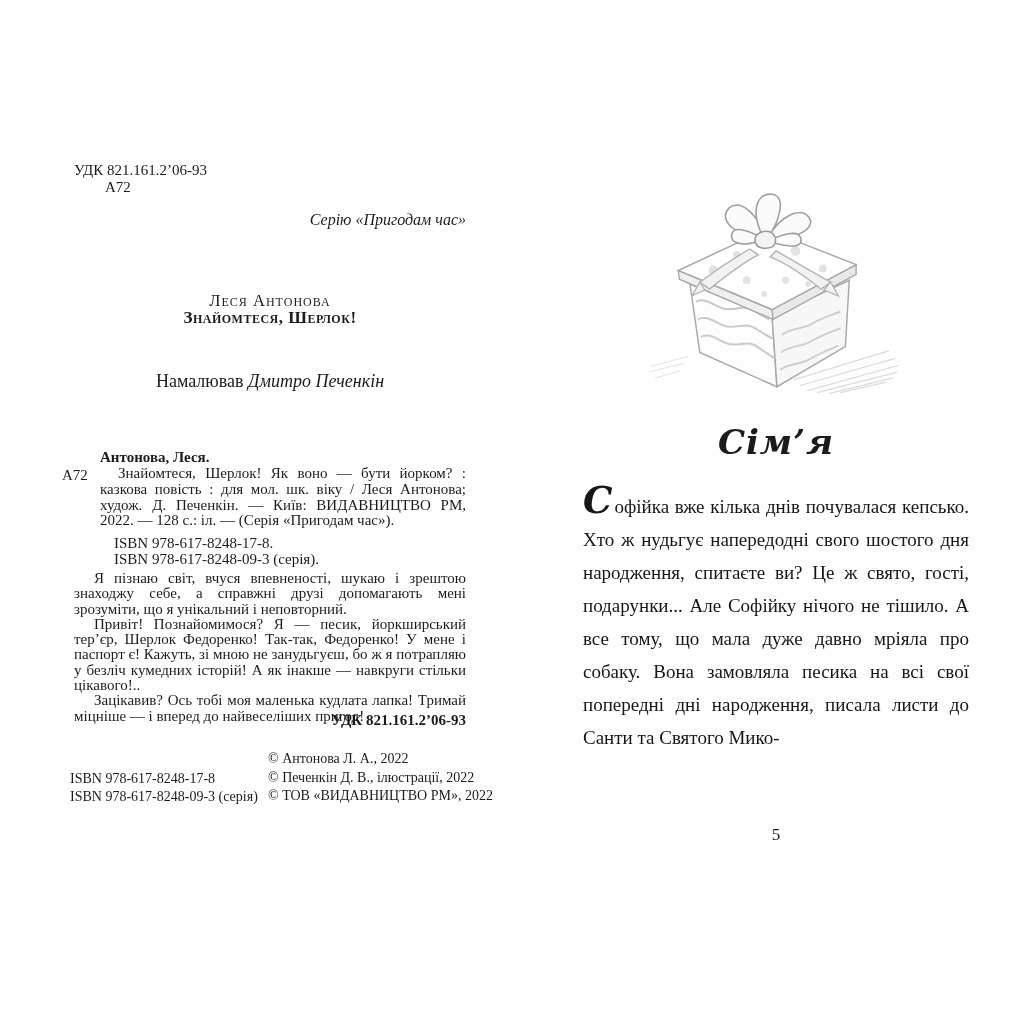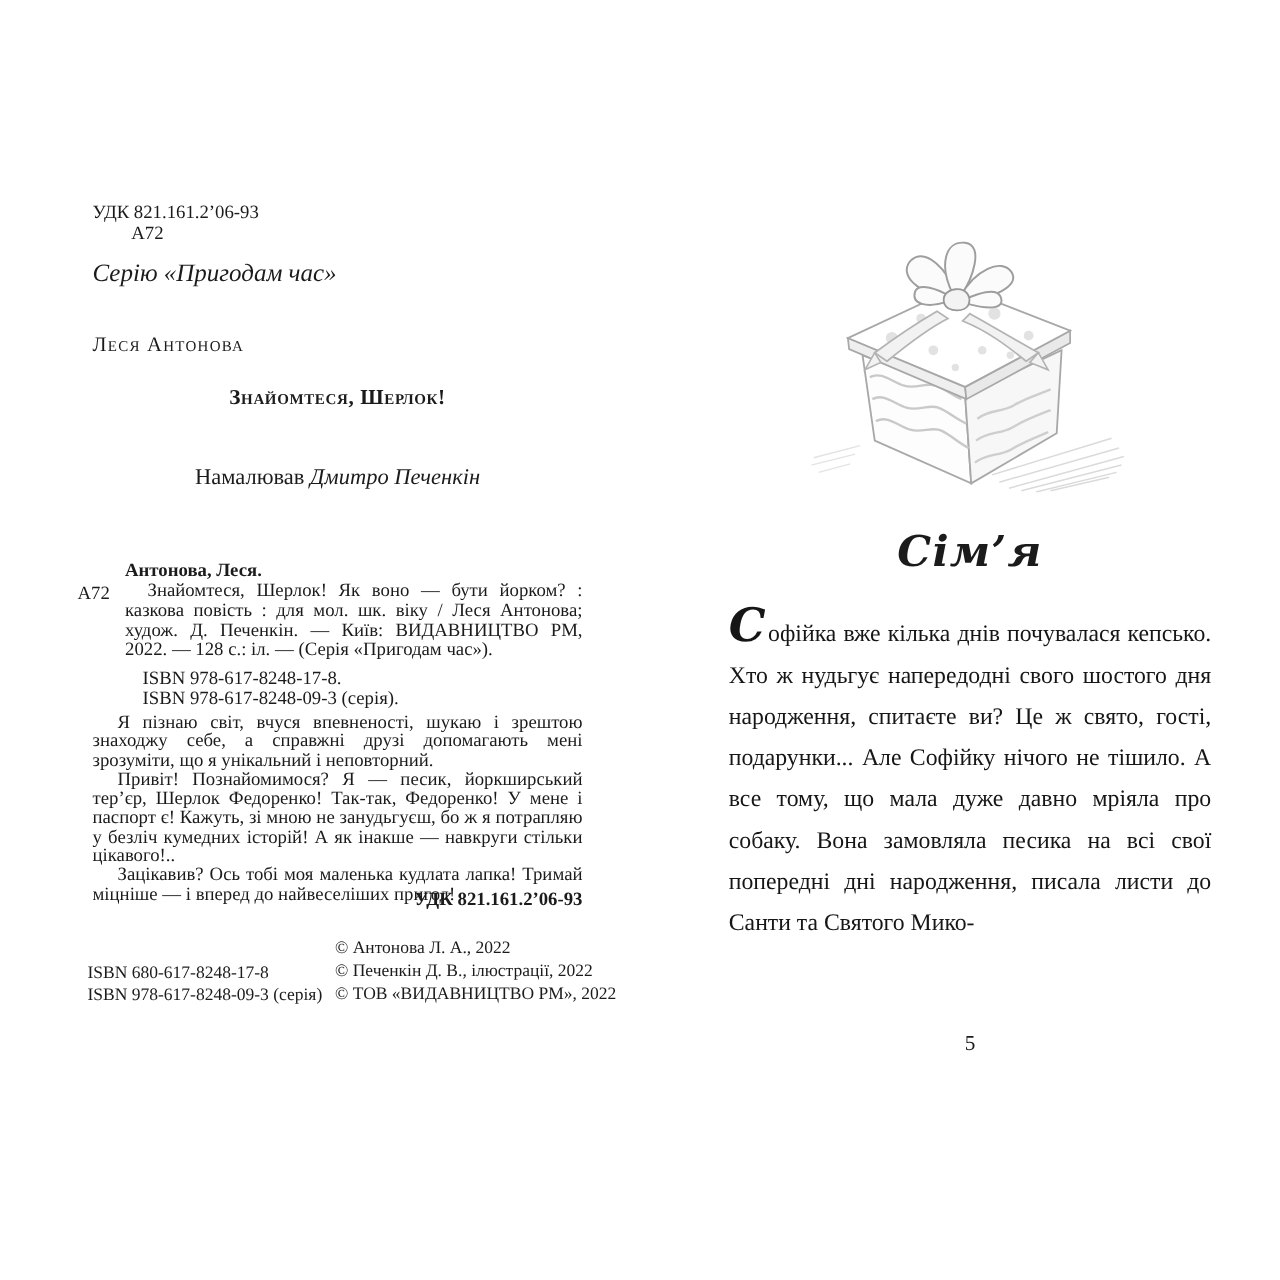--- a/index.html
+++ b/index.html
@@ -11,24 +11,24 @@
     overflow:hidden;
   }
   .abs { position:absolute; }
 
   
   .left-page { left:74px; top:0; width:392px; height:1024px; }
 
   .udc-top { top:162px; left:0; font-size:15px; line-height:17px; }
   .udc-top .indent { padding-left:31px; }
 
-  .series-note { top:209px; left:0; width:100%; text-align:left;
-    font-style:italic; font-size:20px; line-height:21px; }
-
-  .author-name { top:266px; left:0; width:100%; 
+  .series-note { top:209px; left:0; width:100%; text-align:right;
+    font-style:italic; font-size:16px; line-height:21px; }
+
+  .author-name { top:291px; left:0; width:100%; text-align:center;
     font-variant:small-caps; font-size:16.5px; letter-spacing:1px; }
 
   .book-title { top:307px; left:0; width:100%; text-align:center;
     font-variant:small-caps; font-weight:bold; font-size:17px;
     line-height:21px; letter-spacing:0.5px; }
 
   .illustrator { top:371px; left:0; width:100%; text-align:center; font-size:18px; }
   .illustrator .name { font-style:italic; }
 
   .catalog-card { top:449px; left:0; width:392px; padding-left:26px; font-size:15px; }
@@ -104,21 +104,21 @@
   <div class="abs annotation">
     <p>Я пізнаю світ, вчуся впевненості, шукаю і зрештою знаходжу себе, а справжні друзі допомагають мені зрозуміти, що я унікальний і неповторний.</p>
     <p>Привіт! Познайомимося? Я — песик, йоркширський тер’єр, Шерлок Федоренко! Так-так, Федоренко! У мене і паспорт є! Кажуть, зі мною не занудьгуєш, бо ж я потрапляю у безліч кумедних історій! А як інакше — навкруги стільки цікавого!..</p>
     <p>Зацікавив? Ось тобі моя маленька кудлата лапка! Тримай міцніше — і вперед до найвеселіших пригод!</p>
   </div>
 
   <div class="abs udc-bottom">УДК 821.161.2’06-93</div>
 
   <div class="abs copyright-block">
     <div class="isbn-col">
-      <div>ISBN 680-617-8248-17-8</div>
+      <div>ISBN 978-617-8248-17-8</div>
       <div>ISBN 978-617-8248-09-3 (серія)</div>
     </div>
     <div class="cc-col">
       <div>© Антонова Л. А., 2022</div>
       <div>© Печенкін Д. В., ілюстрації, 2022</div>
       <div>© ТОВ «ВИДАВНИЦТВО РМ», 2022</div>
     </div>
   </div>
 
 </div>

